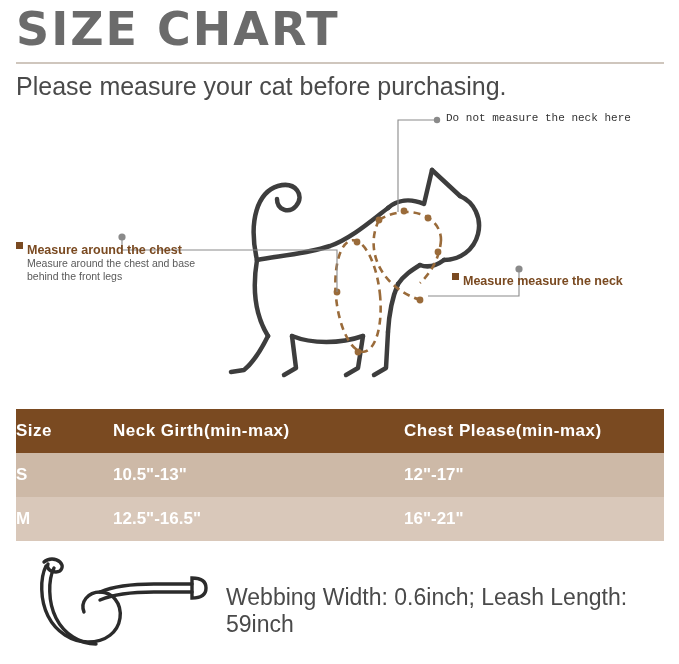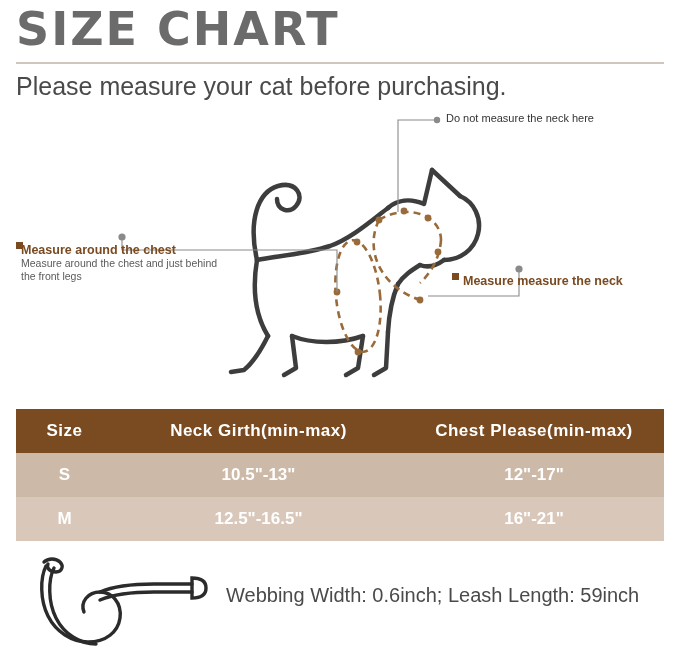--- a/index.html
+++ b/index.html
@@ -68,33 +68,34 @@
   }
   .callout .sub {
     font-size: 10.5px;
     color: #5a5a5a;
     line-height: 1.25;
   }
   .callout-neck-top .head {
     font-size: 11px;
     font-weight: normal;
     color: #333;
+    font-family: Liberation Mono, monospace;
   }
 
   
   .table {
     position: absolute;
     left: 16px;
     top: 409px;
     width: 648px;
     border-collapse: collapse;
     table-layout: fixed;
   }
   .table th, .table td {
-    text-align: center;
+    text-align: left;
     font-size: 17px;
     font-weight: bold;
     height: 44px;
     padding: 0;
   }
   .table thead th {
     background: #7a4a21;
     color: #ffffff;
     letter-spacing: 0.5px;
   }
@@ -118,21 +119,21 @@
     position: absolute;
     left: 0;
     top: 548px;
     width: 679px;
     height: 116px;
   }
   .footer-text {
     position: absolute;
     left: 226px;
     top: 36px;
-    font-size: 20px;
+    font-size: 23px;
     color: #4a4a4a;
   }
   svg { display: block; }
 </style>
 </head>
 <body>
 
 <div class="page">
 
   <div class="title">SIZE CHART</div>
@@ -205,23 +206,23 @@
       <g fill="#7a4a21">
         <rect x="16" y="142" width="7" height="7"></rect>
         <rect x="452" y="173" width="7" height="7"></rect>
       </g>
     </svg>
 
     <div class="callout callout-neck-top" style="left:446px; top:12px;">
       <div class="head">Do not measure the neck here</div>
     </div>
 
-    <div class="callout" style="left:21px; top:143px; width:200px;">
+    <div class="callout" style="left:27px; top:143px; width:200px;">
       <div class="head">Measure around the chest</div>
-      <div class="sub">Measure around the chest and just behind the front legs</div>
+      <div class="sub">Measure around the chest and base behind the front legs</div>
     </div>
 
     <div class="callout" style="left:463px; top:174px; width:200px;">
       <div class="head">Measure measure the neck</div>
     </div>
   </div>
 
   <table class="table">
     <thead>
       <tr>

